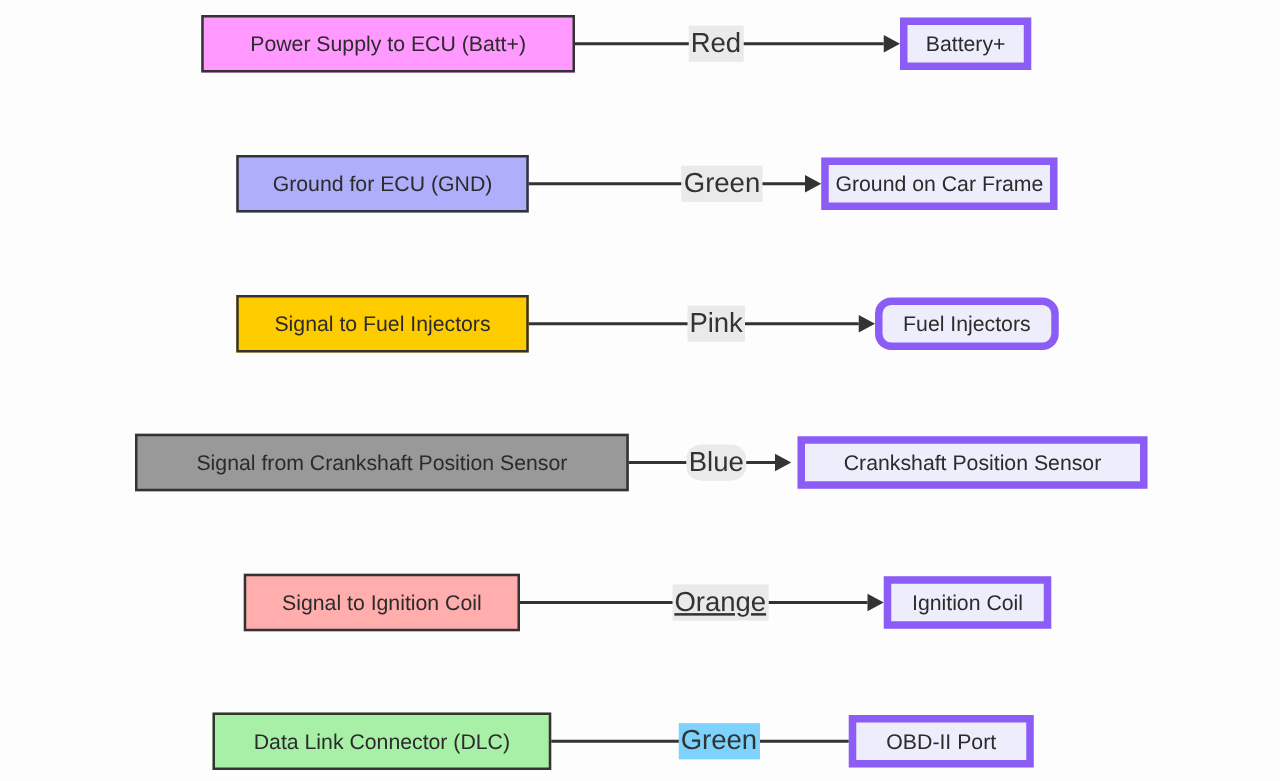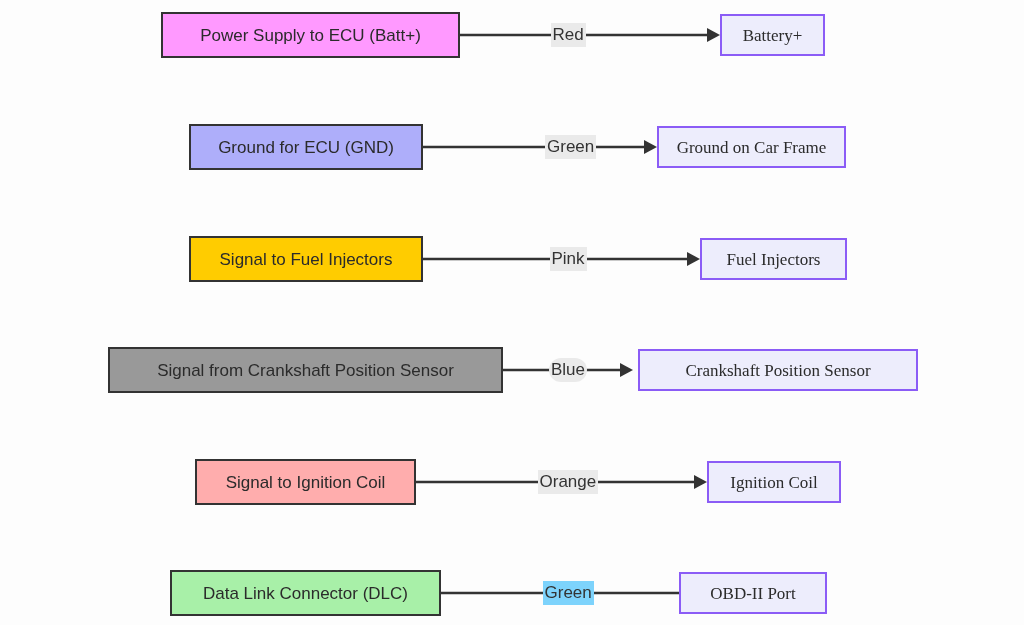--- a/index.html
+++ b/index.html
@@ -26,41 +26,40 @@
     color:#2b2b2b;
     line-height:1;
     white-space:nowrap;
   }
   
   .tgt{
     position:absolute;
     box-sizing:border-box;
     height:42px;
     background:#ededfc;
-    border:2px solid #8b5cf6;
+    border:6px solid #8b5cf6;
     display:flex;align-items:center;justify-content:center;
     padding:0 14px;
     font-size:17px;
     color:#2b2b2b;
     line-height:1;
     white-space:nowrap;
-    font-family:Liberation Serif, serif;
   }
 
   
   .edge{position:absolute;height:46px;}
   .edge svg{display:block;overflow:visible;}
 
   .edge-label{
     position:absolute;
     top:50%;
     transform:translateY(-50%);
     background:#eaeaea;
     color:#333333;
-    font-size:17px;
+    font-size:22px;
     line-height:1;
     padding:3px 2px 4px 2px;
     white-space:nowrap;
     z-index:3;
   }
 </style>
 </head>
 <body>
 
 <div id="diagram">
@@ -98,21 +97,21 @@
       <div class="src" style="left: 189px; width: 234px; background: rgb(255, 204, 0); border-color: rgb(51, 51, 51);">
         <span>Signal to Fuel Injectors</span>
       </div>
       <div class="edge" style="left: 423px; width: 277px;">
         <svg width="277" height="46">
           <line x1="0" y1="23" x2="264" y2="23" stroke="#333333" stroke-width="2.4"></line>
           <polygon points="264,16 277,23 264,30" fill="#333333"></polygon>
         </svg>
       </div>
       <div class="edge-label" style="background: rgb(234, 234, 234); left: 549.5px;">Pink</div>
-      <div class="tgt" style="left: 700px; width: 147px; top: 2px;">
+      <div class="tgt" style="left: 700px; width: 147px; top: 2px; border-radius: 13px;">
         <span>Fuel Injectors</span>
       </div>
     </div>
     <div class="row" style="top: 347px;">
       <div class="src" style="left: 108px; width: 395px; background: rgb(153, 153, 153); border-color: rgb(51, 51, 51);">
         <span>Signal from Crankshaft Position Sensor</span>
       </div>
       <div class="edge" style="left: 503px; width: 130px;">
         <svg width="130" height="46">
           <line x1="0" y1="23" x2="117" y2="23" stroke="#333333" stroke-width="2.4"></line>
@@ -127,21 +126,21 @@
     <div class="row" style="top: 459px;">
       <div class="src" style="left: 195px; width: 221px; background: rgb(255, 173, 173); border-color: rgb(51, 51, 51);">
         <span>Signal to Ignition Coil</span>
       </div>
       <div class="edge" style="left: 416px; width: 291px;">
         <svg width="291" height="46">
           <line x1="0" y1="23" x2="278" y2="23" stroke="#333333" stroke-width="2.4"></line>
           <polygon points="278,16 291,23 278,30" fill="#333333"></polygon>
         </svg>
       </div>
-      <div class="edge-label" style="background: rgb(234, 234, 234); left: 537.5px;">Orange</div>
+      <div class="edge-label" style="background: rgb(234, 234, 234); left: 537.5px; text-decoration: underline;">Orange</div>
       <div class="tgt" style="left: 707px; width: 134px; top: 2px;">
         <span>Ignition Coil</span>
       </div>
     </div>
     <div class="row" style="top: 570px;">
       <div class="src" style="left: 170px; width: 271px; background: rgb(168, 240, 168); border-color: rgb(51, 51, 51);">
         <span>Data Link Connector (DLC)</span>
       </div>
       <div class="edge" style="left: 441px; width: 269px;">
         <svg width="269" height="46">

